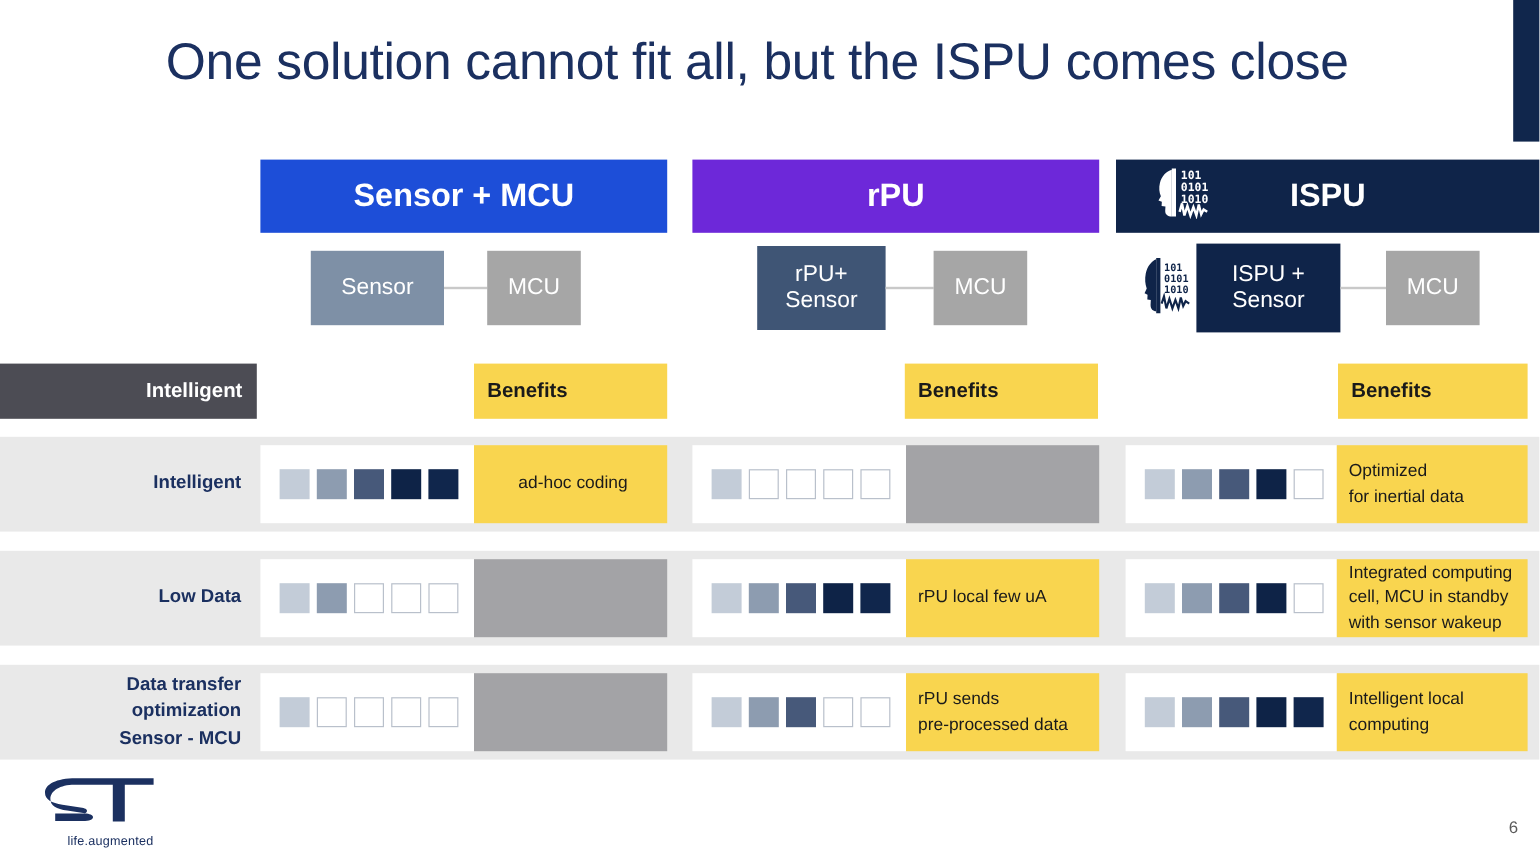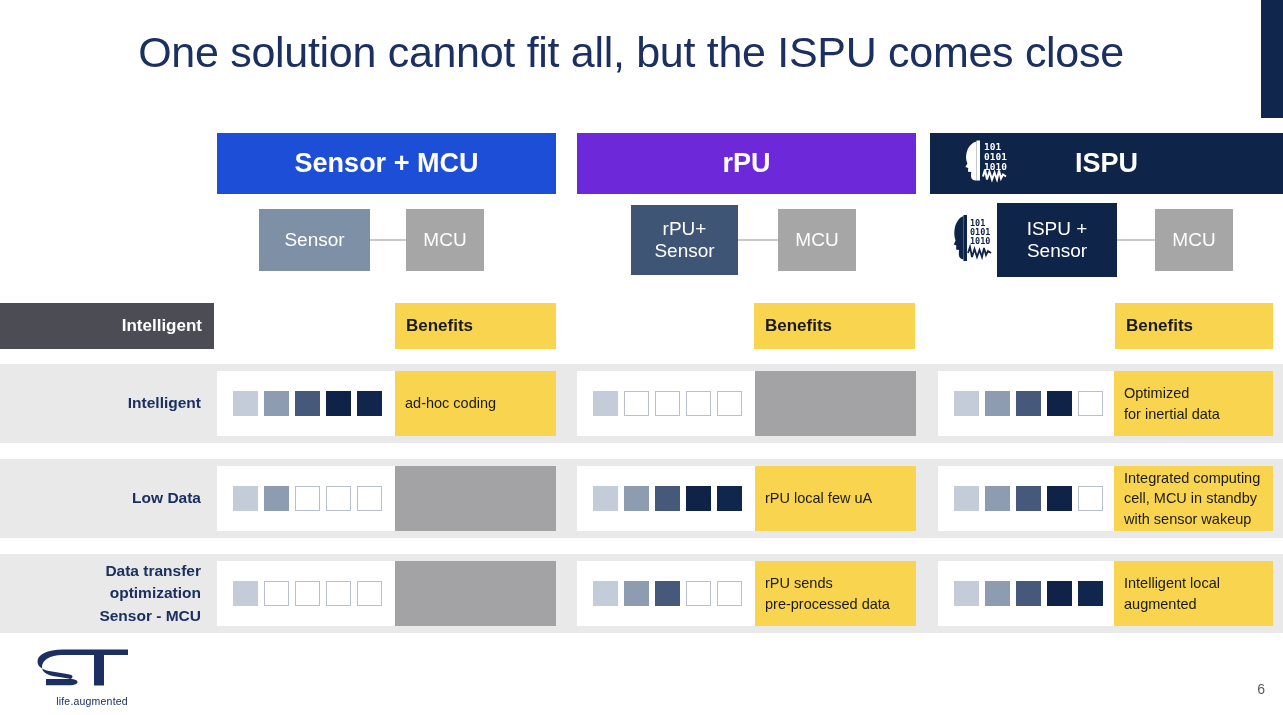--- a/index.html
+++ b/index.html
@@ -107,21 +107,21 @@
     display: flex; align-items: center; justify-content: flex-end;
     padding-right: 13px;
     color: #1b3060; font-size: 15.5px; font-weight: bold;
     line-height: 1.45; text-align: right;
   }
 
   .cell {
     position: absolute; top: 7px; height: 65px;
     display: flex; align-items: stretch;
   }
-  .cell.c1 { left: 217px; width: 339px; }
+  .cell.c1 { left: 217px; width: 339px; text-align: center; }
   .cell.c2 { left: 577px; width: 339px; }
   .cell.c3 { left: 938px; width: 335px; }
 
   .squares {
     background: #ffffff;
     display: flex; align-items: center;
     padding-left: 16px; gap: 6px;
   }
   .cell.c1 .squares { width: 178px; }
   .cell.c2 .squares { width: 178px; }
@@ -348,21 +348,21 @@
       <div class="cell c3">
         <div class="squares">
             <span class="sq" style="background: rgb(195, 204, 216);"></span>
             <span class="sq" style="background: rgb(141, 156, 176);"></span>
             <span class="sq" style="background: rgb(71, 89, 122);"></span>
             <span class="sq" style="background: rgb(14, 35, 71);"></span>
             <span class="sq" style="background: rgb(16, 38, 76);"></span>
           </div>
         <div class="benefit yellow">
             <div>Intelligent local</div>
-            <div>augmented</div>
+            <div>computing</div>
           </div>
       </div>
     </div>
 
   </div>
 
   <div class="logo">
     <svg width="120" height="44" viewBox="0 0 120 44">
       <path fill="#1b3060" d="M30 6 C18 6 10 11 10 18 C10 23.5 15 26 24 27.5 L40 30 C44 30.6 45.5 31.6 45.5 33 C45.5 35 42.5 36.2 37 36.2 L14 36.2 L14 30 L36 30 C39 30 40.5 29.2 40.5 27.8 C40.5 26.4 39 25.6 35 25 L20 22.6 C11 21.2 5.5 18.2 5.5 12.6 C5.5 5.6 15 0.6 31 0.6 L96 0.6 L96 6 L72 6 L72 36.6 L62 36.6 L62 6 Z"></path>
     </svg>

